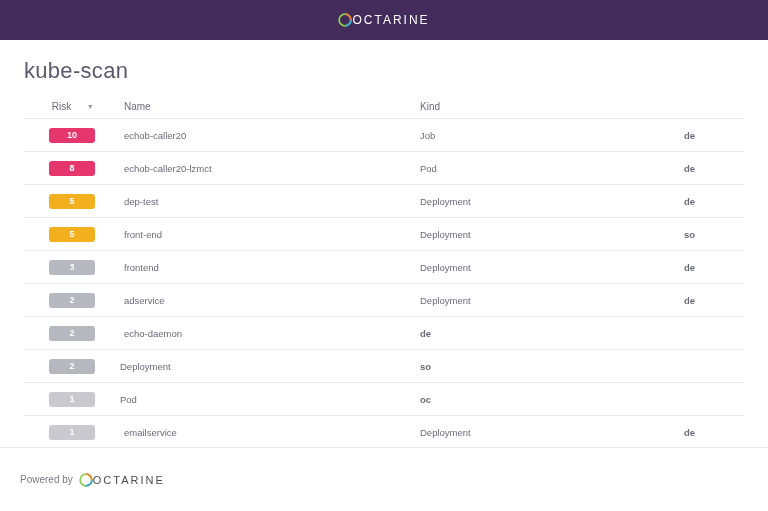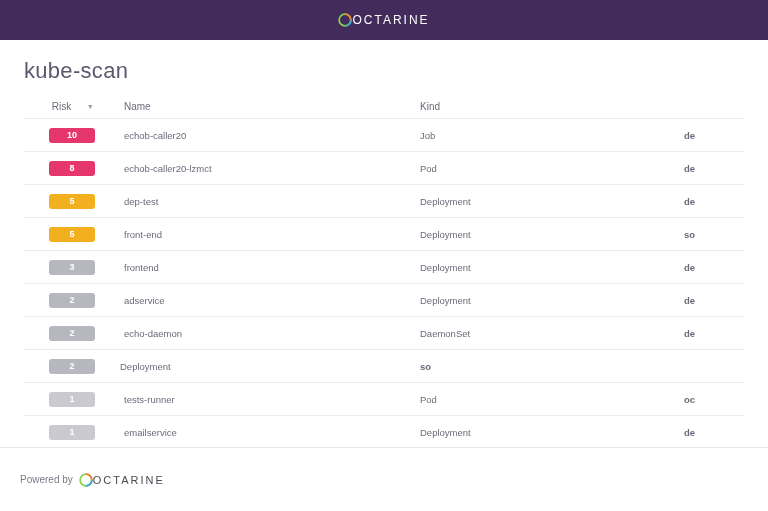--- a/index.html
+++ b/index.html
@@ -171,35 +171,33 @@
           </div>
           <div class="name-cell">adservice</div>
           <div class="kind-cell">Deployment</div>
           <div class="ns-cell">de</div>
         </div>
         <div class="row">
           <div class="risk-cell">
             <span class="risk-pill" style="background: rgb(183, 183, 192);">2</span>
           </div>
           <div class="name-cell">echo-daemon</div>
-          <div class="kind-cell">DaemonSet</div>
           <div class="ns-cell">de</div>
         </div>
         <div class="row">
           <div class="risk-cell">
             <span class="risk-pill" style="background: rgb(183, 183, 192);">2</span>
           </div>
           <div class="kind-cell">Deployment</div>
           <div class="ns-cell">so</div>
         </div>
         <div class="row">
           <div class="risk-cell">
             <span class="risk-pill" style="background: rgb(201, 201, 207);">1</span>
           </div>
-          <div class="name-cell">tests-runner</div>
           <div class="kind-cell">Pod</div>
           <div class="ns-cell">oc</div>
         </div>
         <div class="row">
           <div class="risk-cell">
             <span class="risk-pill" style="background: rgb(201, 201, 207);">1</span>
           </div>
           <div class="name-cell">emailservice</div>
           <div class="kind-cell">Deployment</div>
           <div class="ns-cell">de</div>

